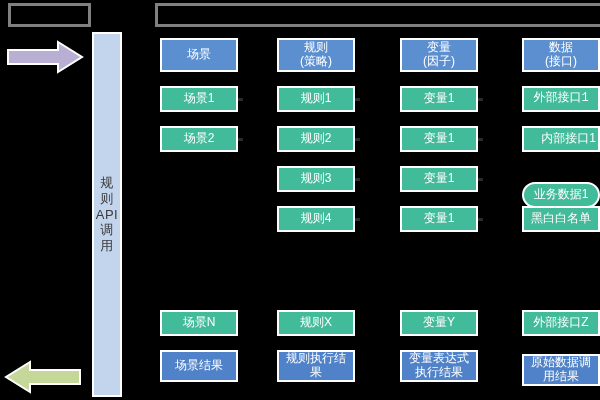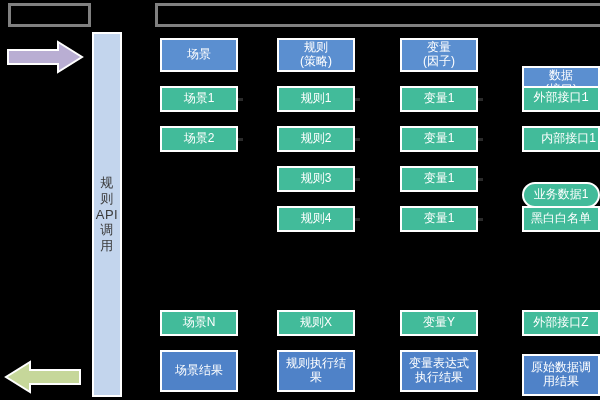--- a/index.html
+++ b/index.html
@@ -29,21 +29,21 @@
   #col-1{left:277px;}
   #col-2{left:400px;}
   #col-3{left:522px;}
 
   .box{box-sizing:border-box;border:2px solid #ffffff;color:#fff;
        display:flex;align-items:center;justify-content:center;text-align:center;
        font-size:12px;line-height:1.15;position:absolute;width:78px;
        box-shadow:2px 2px 0 rgba(0,0,0,.35);}
   .box.hdr{background:#5b8fd0;height:34px;}
   .box.item{background:#42bb9a;height:26px;}
-  .box.result{background:#4f82c8;height:42px;}
+  .box.result{background:#4f82c8;height:32px;}
   .box span{display:block;padding:0 2px;}
 
   .connector{position:absolute;width:5px;height:3px;background:#2b2b2b;}
 </style>
 </head>
 <body>
 
 <div class="stage">
 
   <div class="topbar" id="topbar-left"></div>
@@ -144,21 +144,21 @@
       </div>
       <div class="connector" style="left: 78px; top: 180px;"></div>
       <div class="box item" style="top: 272px;">
         <span>变量Y</span>
       </div>
       <div class="box result" style="top: 312px;">
         <span>变量表达式执行结果</span>
       </div>
     </div>
   <div class="col" id="col-3">
-      <div class="box hdr" style="top: 0px; margin-top: 28px;">
+      <div class="box hdr" style="top: 0px;">
         <div>
           <span>数据</span>
           <span>(接口)</span>
         </div>
       </div>
       <div class="box item" style="top: 48px; font-family: Liberation Mono, monospace;">
         <span>外部接口1</span>
       </div>
       <div class="box item" style="top: 88px; justify-content: flex-end;">
         <span>内部接口1</span>

